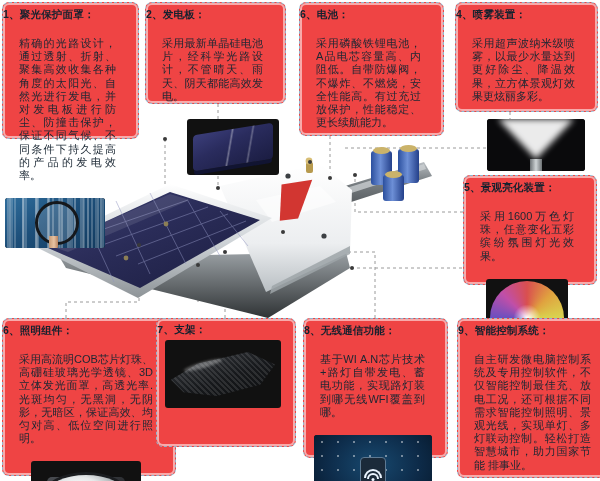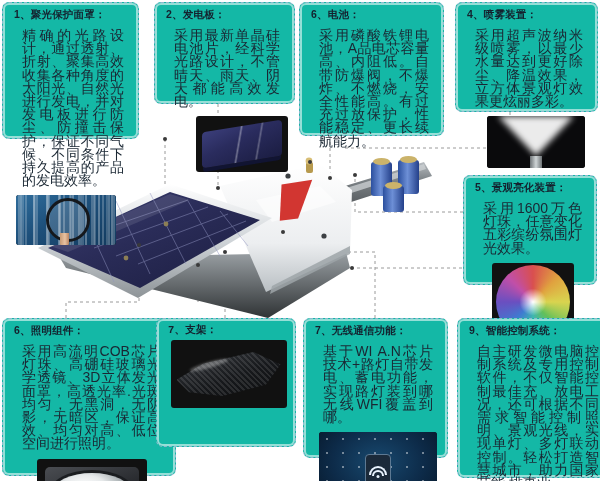--- a/index.html
+++ b/index.html
@@ -12,56 +12,56 @@
   }
   #stage{position:absolute;left:0;top:0;width:600px;height:481px;overflow:hidden;}
 
   
   #leaders{position:absolute;left:0;top:0;width:600px;height:481px;z-index:1;}
 
   
   .panel{
     position:absolute;
     box-sizing:border-box;
-    background:#14b8a6;
+    background:#ef4444;
     border:1px dashed #8fb8cf;
     border-radius:7px;
     z-index:3;
-    padding:5px 6px 5px 11px;
+    padding:5px 6px 5px 0;
     box-shadow:0 0 0 2px rgba(255,255,255,0.55) inset;
   }
   .panel .ttl{
     font-size:10.5px;
     font-weight:bold;
     color:#14212e;
     letter-spacing:0.2px;
     line-height:13px;
     margin:0 0 2px 0;
     white-space:nowrap;
   }
   .panel .body{
-    font-size:14px;
+    font-size:11px;
     color:#1a2733;
     line-height:13.2px;
     text-align:justify;
     letter-spacing:0px;
-    margin:8px;
+    margin:16px;
   }
   .panel .thumb{
     margin:3px auto 0 auto;
     border-radius:3px;
     overflow:hidden;
     position:relative;
     background:#111;
   }
   .panel.align-left  .thumb{margin-left:2px;margin-right:auto;}
 
   
   #p1{left:2px;   top:2px;   width:137px; height:137px;}
-  #p2{left:154px; top:2px;   width:141px; height:102px;}
+  #p2{left:145px; top:2px;   width:141px; height:102px;}
   #p3{left:299px; top:2px;   width:145px; height:134px;}
   #p4{left:455px; top:2px;   width:143px; height:110px;}
   #p5{left:463px; top:175px; width:134px; height:110px;}
   #p6{left:2px;   top:318px; width:174px; height:158px;}
   #p7{left:156px; top:318px; width:140px; height:129px;font-family:Liberation Mono, monospace;}
   #p8{left:303px; top:318px; width:145px; height:140px;}
   #p9{left:457px; top:318px; width:157px; height:160px;}
 
   
   .th1{width:100px;height:50px;}
@@ -334,21 +334,21 @@
 
   <div class="panel" id="p7">
     <div class="ttl">7、支架：</div>
     <div class="thumb th7">
       <div class="wing"></div>
         <div class="hl"></div>
     </div>
   </div>
 
   <div class="panel" id="p8">
-    <div class="ttl">7、无线通信功能：</div>
+    <div class="ttl">8、无线通信功能：</div>
     <div class="body">基于WI A.N芯片技术+路灯自带发电、蓄电功能，实现路灯装到哪无线WFI覆盖到哪。</div>
     <div class="thumb th8">
       <div class="bg"></div>
         <div class="dots"></div>
         <div class="phone"></div>
       <div class="wifi">
           <b></b>
           <b></b>
           <b></b>
         </div>

